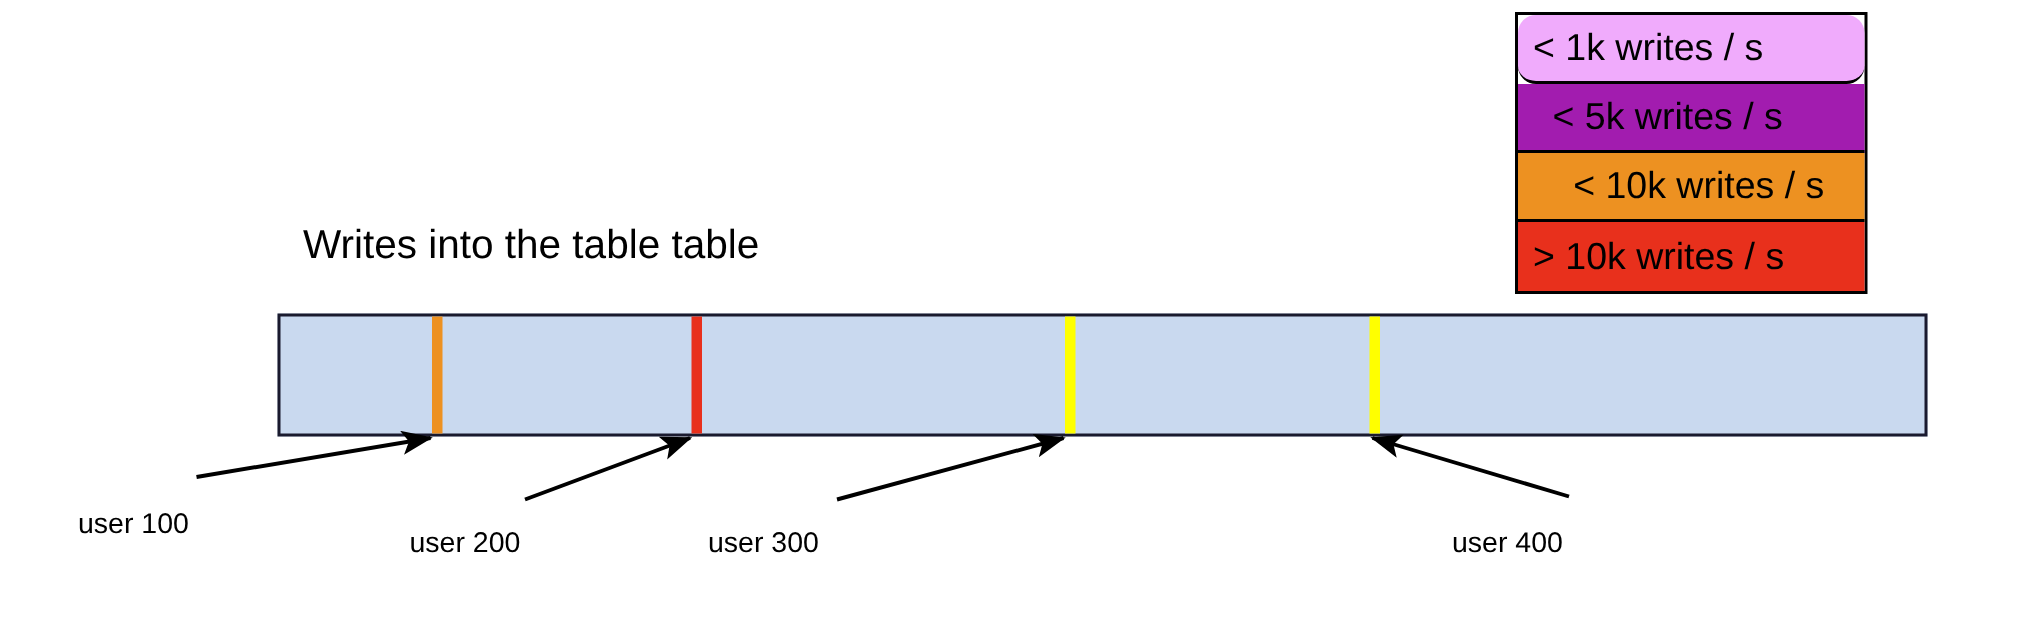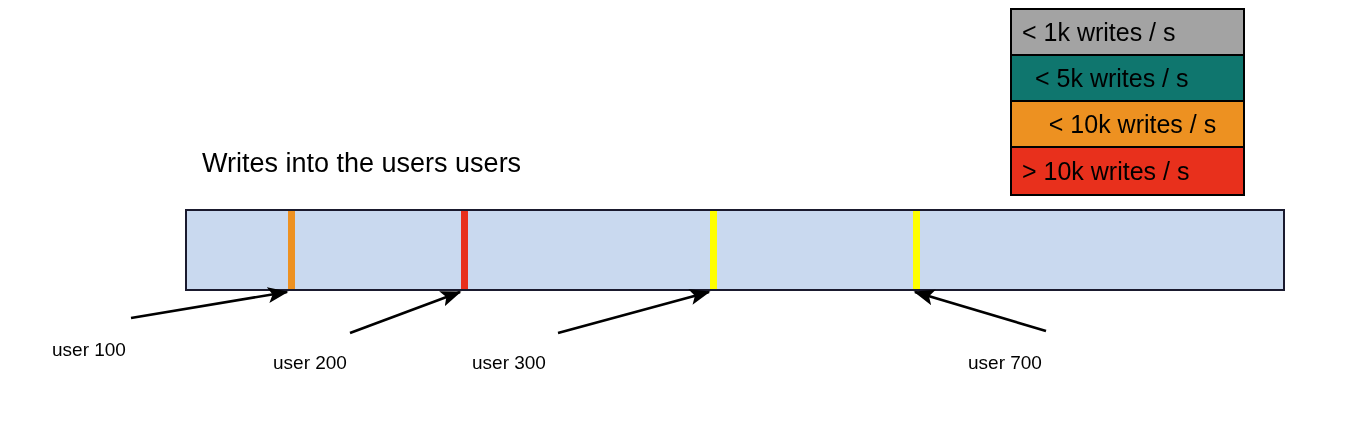--- a/index.html
+++ b/index.html
@@ -92,35 +92,35 @@
     height: 422px;
     pointer-events: none;
   }
 </style>
 </head>
 <body>
 
 <div id="canvas">
 
   <div id="legend">
-    <div class="legend-row" style="background: #a3a3a3;">
+    <div class="legend-row" style="background: #f0abfc; border-radius: 12px;">
       <span class="legend-label">&lt; 1k writes / s</span>
     </div>
-    <div class="legend-row" style="background: #0f766e; padding-left: 23px;">
+    <div class="legend-row" style="background: #a21caf; padding-left: 23px;">
       <span class="legend-label">&lt; 5k writes / s</span>
     </div>
     <div class="legend-row" style="background: rgb(237, 145, 33); justify-content: center;">
       <span class="legend-label">&lt; 10k writes / s</span>
     </div>
     <div class="legend-row" style="background: rgb(232, 48, 28);">
       <span class="legend-label">&gt; 10k writes / s</span>
     </div>
   </div>
 
-  <div id="caption">Writes into the users users</div>
+  <div id="caption">Writes into the table table</div>
 
   <div id="bar" style="background: rgb(201, 217, 239); border-color: rgb(26, 26, 46);">
     <div class="segment-marker" style="left: 101px; background: rgb(237, 145, 33);"></div>
     <div class="segment-marker" style="left: 274px; background: rgb(232, 48, 28);"></div>
     <div class="segment-marker" style="left: 523px; background: rgb(255, 255, 0);"></div>
     <div class="segment-marker" style="left: 726px; background: rgb(255, 255, 0);"></div>
   </div>
 
   <svg id="arrows" viewBox="0 0 1350 422" width="1350" height="422">
     <defs>
@@ -132,15 +132,15 @@
         <line x1="131" y1="318" x2="287" y2="292" marker-end="url(#ah)"></line>
         <line x1="350" y1="333" x2="460" y2="292" marker-end="url(#ah)"></line>
         <line x1="558" y1="333" x2="709" y2="292" marker-end="url(#ah)"></line>
         <line x1="1046" y1="331" x2="915" y2="292" marker-end="url(#ah)"></line>
       </g>
   </svg>
 
   <div class="user-label" style="left: 52px; top: 340px;">user 100</div>
   <div class="user-label" style="left: 273px; top: 353px;">user 200</div>
   <div class="user-label" style="left: 472px; top: 353px;">user 300</div>
-  <div class="user-label" style="left: 968px; top: 353px;">user 700</div>
+  <div class="user-label" style="left: 968px; top: 353px;">user 400</div>
 
 </div>
 
 </body></html>

